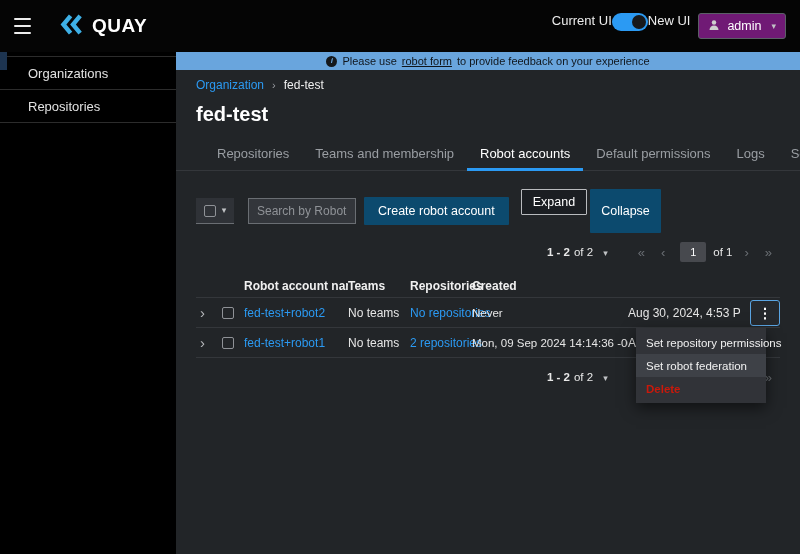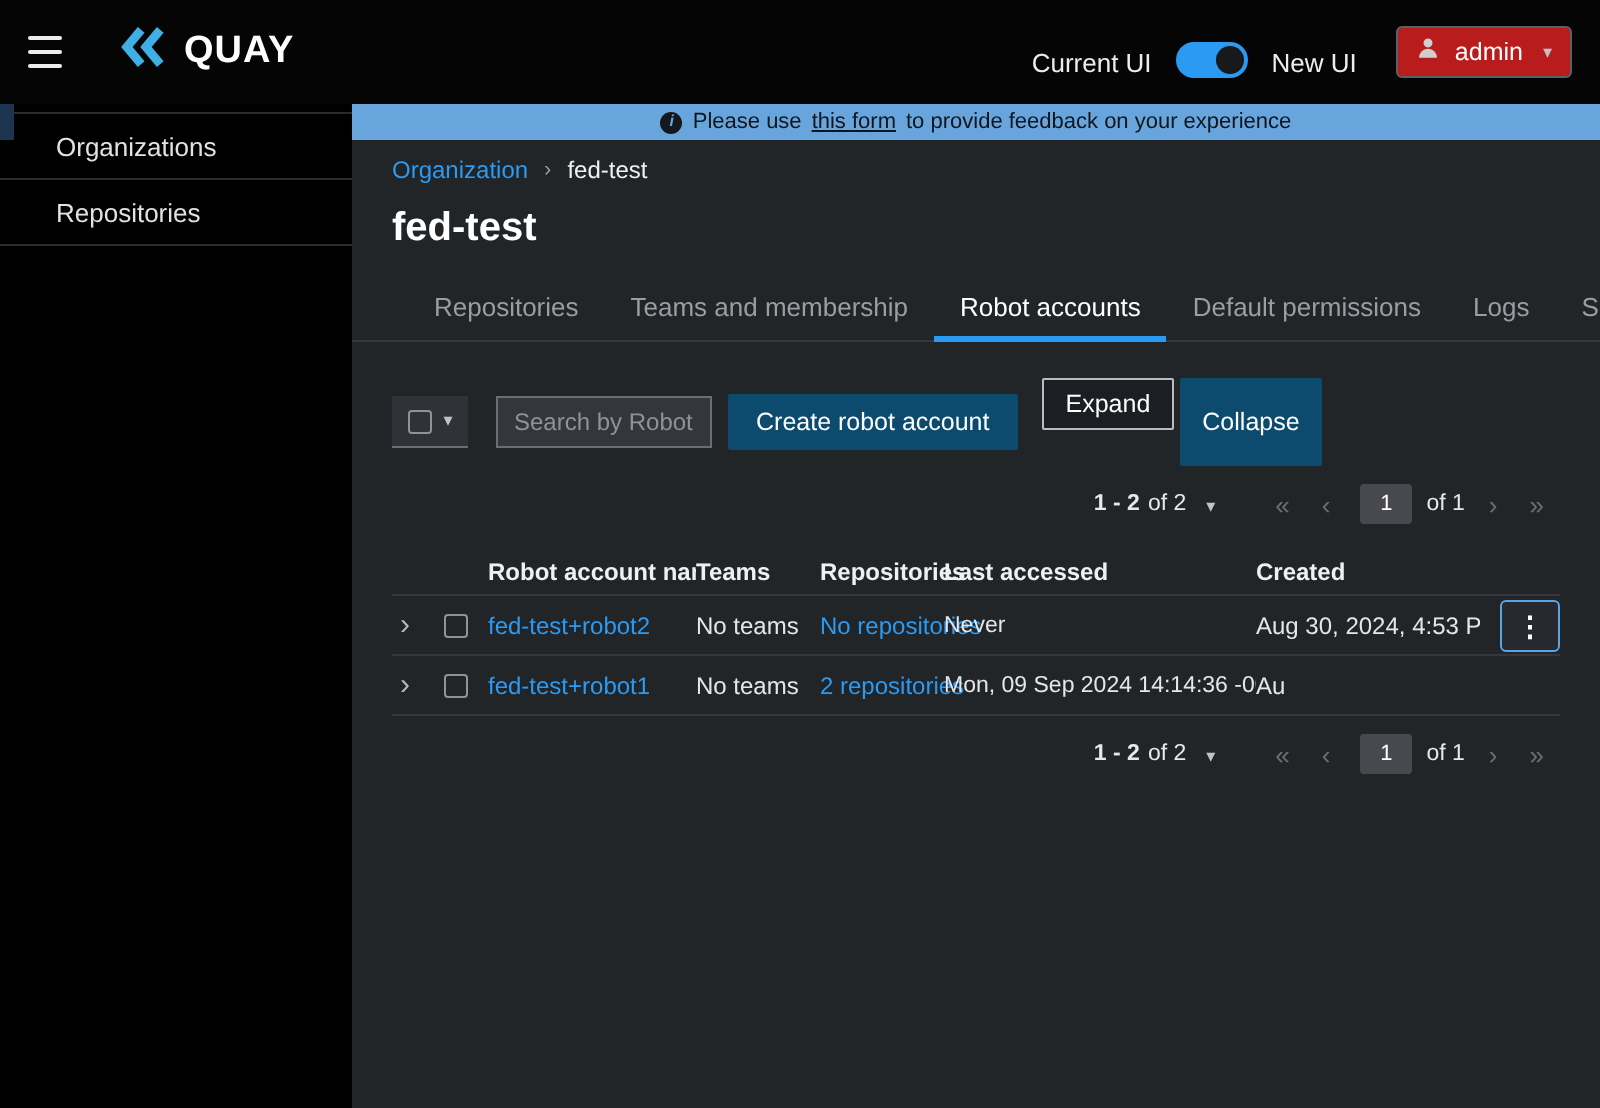--- a/index.html
+++ b/index.html
@@ -6,25 +6,25 @@
   html,body { width:800px; height:554px; overflow:hidden; }
   body { font-family:"Liberation Sans", sans-serif; background:#000; color:#e6e6e6; }
   .app { width:800px; height:554px; display:flex; flex-direction:column; }
 
   
   .masthead { height:52px; background:#050505; display:flex; align-items:center; padding:0 14px; flex:none; }
   .hamburger { width:20px; height:16px; display:flex; flex-direction:column; justify-content:space-between; cursor:pointer; margin-right:26px; }
   .hamburger span { display:block; width:17px; height:2px; background:#ededed; border-radius:1px; }
   .brand { display:flex; align-items:center; gap:7px; }
   .brand-text { color:#fff; font-weight:bold; font-size:19px; letter-spacing:.5px; }
-  .masthead-right { margin-left:auto; display:flex; align-items:flex-end; gap:12px; }
+  .masthead-right { margin-left:auto; display:flex; align-items:flex-start; }
   .ui-label { font-size:13px; color:#ededed; }
   .switch { width:36px; height:18px; border-radius:10px; background:#2b9af3; position:relative; cursor:pointer; }
   .switch .knob { position:absolute; right:2px; top:2px; width:14px; height:14px; border-radius:50%; background:#17191c; }
-  .user-menu { margin-left:8px; display:flex; align-items:center; gap:7px; background:#b91c1c; border:1px solid #5b5f66; border-radius:3px; height:25px; padding:12px 9px; cursor:pointer; }
+  .user-menu { margin-left:8px; display:flex; align-items:center; gap:7px; background:#701a75; border:1px solid #5b5f66; border-radius:3px; height:25px; padding:12px 9px; cursor:pointer; }
   .user-menu .uname { font-size:12.5px; color:#fff; }
   .caret { font-size:9px; color:#c0c2c5; line-height:1; }
   .user-menu .caret { margin-left:3px; }
 
   
   .body-row { flex:1; display:flex; min-height:0; }
   .sidebar { width:176px; background:#000; flex:none; position:relative; }
   .nav-accent { position:absolute; left:0; top:0; width:7px; height:18px; background:#1d3450; }
   .nav-list { margin-top:4px; border-top:1px solid #2c2c2c; }
   .nav-item { height:33px; display:flex; align-items:center; padding-left:28px; font-size:13px; color:#e2e2e2; border-bottom:1px solid #2c2c2c; cursor:pointer; }
@@ -152,21 +152,21 @@
           <span>Repositories</span>
         </div>
       </div>
     </div>
 
     <div class="content">
 
       <div class="alert">
         <span class="info-icon">i</span>
         <span>Please use</span>
-        <a>this form</a>
+        <a>robot form</a>
         <span>to provide feedback on your experience</span>
       </div>
 
       <div class="content-pad">
 
         <div class="breadcrumb">
           <a class="crumb-link">Organization</a>
           <span class="sep">›</span>
           <span class="current">fed-test</span>
         </div>
@@ -212,21 +212,20 @@
         </div>
 
         <div class="table-wrap">
 
           <div class="trow thead">
             <div class="c-exp"></div>
             <div class="c-chk"></div>
             <div class="c-name">Robot account name</div>
             <div class="c-teams">Teams</div>
             <div class="c-repos">Repositories</div>
-            <div class="c-last">Last accessed</div>
             <div class="c-created">Created</div>
             <div class="c-kebab"></div>
           </div>
 
           <div class="trow tbody-row">
             <div class="c-exp">
                 <button class="chev">›</button>
               </div>
             <div class="c-chk">
                 <span class="cb"></span>
@@ -249,20 +248,25 @@
                 <span class="cb"></span>
               </div>
             <div class="c-name"><a class="cell-link">fed-test+robot1</a></div>
             <div class="c-teams">No teams</div>
             <div class="c-repos"><a class="cell-link">2 repositories</a></div>
             <div class="c-last">Mon, 09 Sep 2024 14:14:36 -0000</div>
             <div class="c-created">Au</div>
             <div class="c-kebab"></div>
           </div>
 
+          <div class="menu">
+            <div class="menu-item">Set repository permissions</div>
+            <div class="menu-item hover">Set robot federation</div>
+            <div class="menu-item danger">Delete</div>
+          </div>
         </div>
 
         <div class="pagination pagination-bottom">
           <div class="pag-range">
             <b>1 - 2</b>
             <span>of 2</span>
             <span class="caret">▾</span>
           </div>
           <div class="pag-nav">
             <button class="pag-arrow">«</button>

